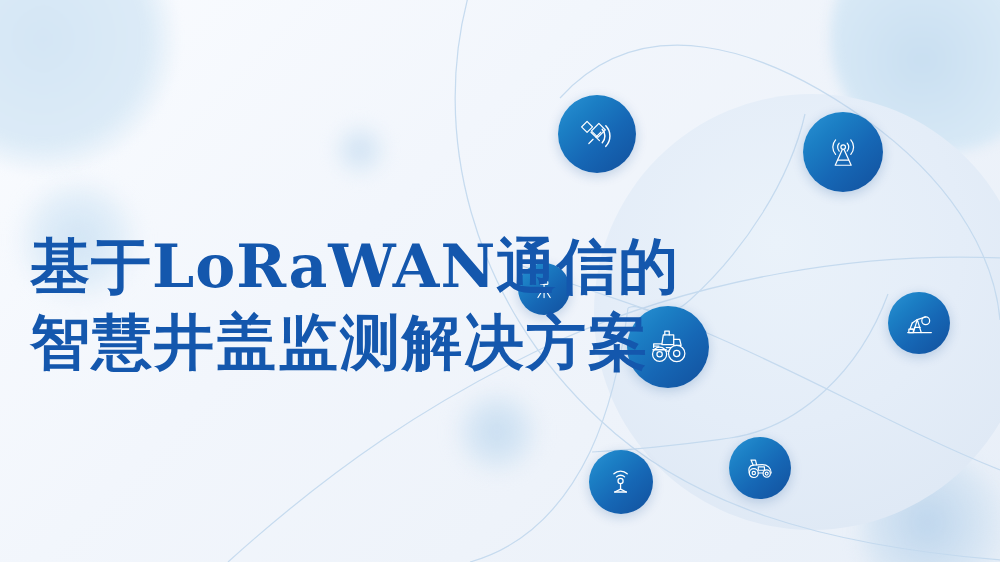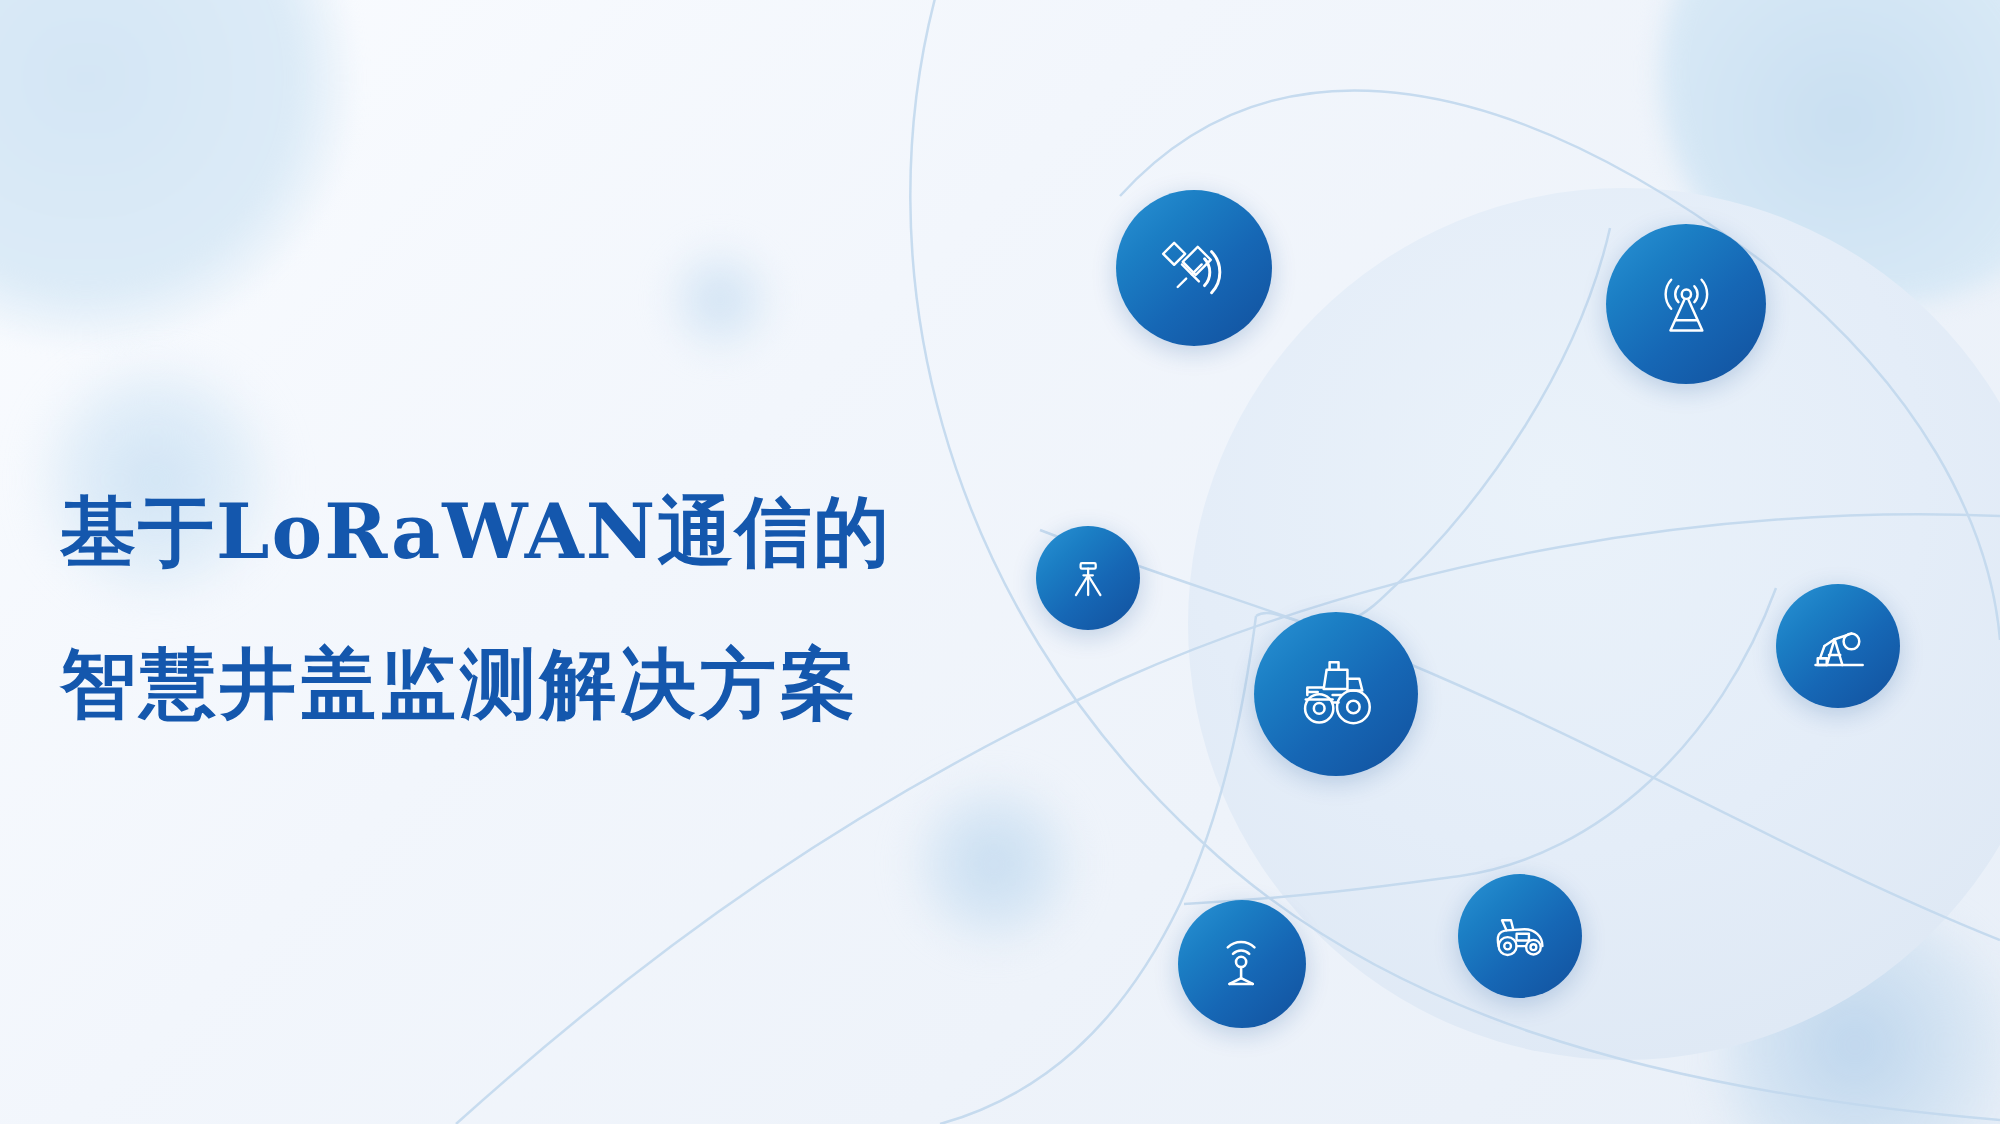--- a/index.html
+++ b/index.html
@@ -93,21 +93,21 @@
   
   #title-block {
     position: absolute;
     left: 30px;
     top: 228px;
     width: 540px;
   }
   .title-line {
     color: #1457ad;
     font-family: "DejaVu Serif", "Liberation Serif", serif;
-    font-size: 38px;
+    font-size: 60px;
     font-weight: 700;
     line-height: 76px;
     letter-spacing: 1px;
     white-space: nowrap;
   }
   .title-line-2 {
     font-family: "DejaVu Sans", "Liberation Sans", sans-serif;
     font-weight: 700;
     letter-spacing: 2px;
   }

